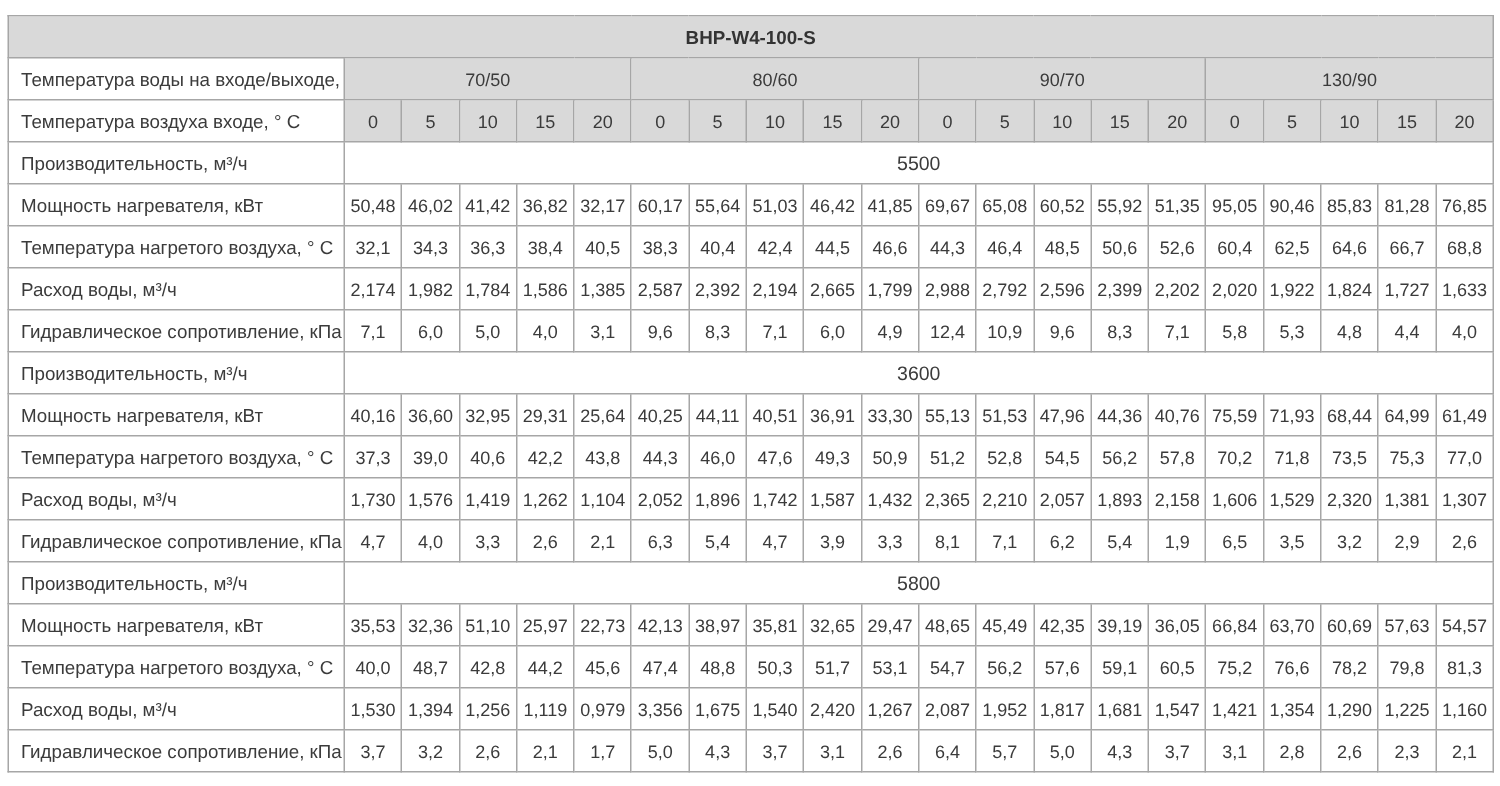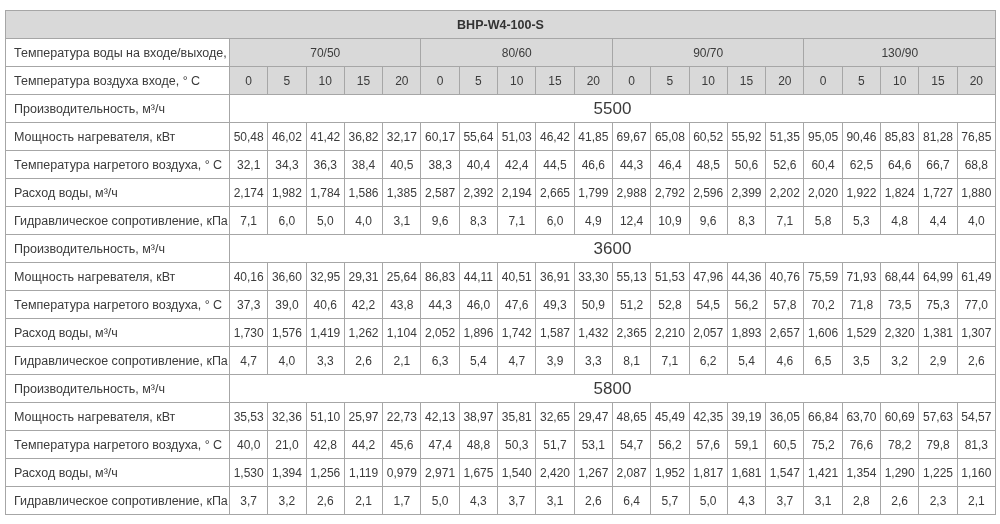--- a/index.html
+++ b/index.html
@@ -40,21 +40,21 @@
   }
   table.spec td.hdr {
     background: #d9d9d9;
   }
   table.spec td.title {
     font-weight: bold;
     font-size: 12.5px;
     color: #333333;
   }
   table.spec td.spanval {
-    font-size: 17px;
+    font-size: 13px;
     text-align: center;
   }
   col.col-label { width: 224px; }
 </style>
 </head>
 <body>
 
 <div class="page">
   <table class="spec">
     <colgroup>
@@ -178,21 +178,21 @@
           <td class="val">1,799</td>
           <td class="val">2,988</td>
           <td class="val">2,792</td>
           <td class="val">2,596</td>
           <td class="val">2,399</td>
           <td class="val">2,202</td>
           <td class="val">2,020</td>
           <td class="val">1,922</td>
           <td class="val">1,824</td>
           <td class="val">1,727</td>
-          <td class="val">1,880</td>
+          <td class="val">1,633</td>
         </tr>
         <tr>
           <td class="label">Гидравлическое сопротивление, кПа</td>
           <td class="val">7,1</td>
           <td class="val">6,0</td>
           <td class="val">5,0</td>
           <td class="val">4,0</td>
           <td class="val">3,1</td>
           <td class="val">9,6</td>
           <td class="val">8,3</td>
@@ -214,21 +214,21 @@
           <td class="label">Производительность, м³/ч</td>
           <td class="spanval" colspan="20">3600</td>
         </tr>
         <tr>
           <td class="label">Мощность нагревателя, кВт</td>
           <td class="val">40,16</td>
           <td class="val">36,60</td>
           <td class="val">32,95</td>
           <td class="val">29,31</td>
           <td class="val">25,64</td>
-          <td class="val">86,83</td>
+          <td class="val">40,25</td>
           <td class="val">44,11</td>
           <td class="val">40,51</td>
           <td class="val">36,91</td>
           <td class="val">33,30</td>
           <td class="val">55,13</td>
           <td class="val">51,53</td>
           <td class="val">47,96</td>
           <td class="val">44,36</td>
           <td class="val">40,76</td>
           <td class="val">75,59</td>
@@ -269,21 +269,21 @@
           <td class="val">1,104</td>
           <td class="val">2,052</td>
           <td class="val">1,896</td>
           <td class="val">1,742</td>
           <td class="val">1,587</td>
           <td class="val">1,432</td>
           <td class="val">2,365</td>
           <td class="val">2,210</td>
           <td class="val">2,057</td>
           <td class="val">1,893</td>
-          <td class="val">2,657</td>
+          <td class="val">2,158</td>
           <td class="val">1,606</td>
           <td class="val">1,529</td>
           <td class="val">2,320</td>
           <td class="val">1,381</td>
           <td class="val">1,307</td>
         </tr>
         <tr>
           <td class="label">Гидравлическое сопротивление, кПа</td>
           <td class="val">4,7</td>
           <td class="val">4,0</td>
@@ -292,21 +292,21 @@
           <td class="val">2,1</td>
           <td class="val">6,3</td>
           <td class="val">5,4</td>
           <td class="val">4,7</td>
           <td class="val">3,9</td>
           <td class="val">3,3</td>
           <td class="val">8,1</td>
           <td class="val">7,1</td>
           <td class="val">6,2</td>
           <td class="val">5,4</td>
-          <td class="val">4,6</td>
+          <td class="val">1,9</td>
           <td class="val">6,5</td>
           <td class="val">3,5</td>
           <td class="val">3,2</td>
           <td class="val">2,9</td>
           <td class="val">2,6</td>
         </tr>
         <tr>
           <td class="label">Производительность, м³/ч</td>
           <td class="spanval" colspan="20">5800</td>
         </tr>
@@ -329,21 +329,21 @@
           <td class="val">36,05</td>
           <td class="val">66,84</td>
           <td class="val">63,70</td>
           <td class="val">60,69</td>
           <td class="val">57,63</td>
           <td class="val">54,57</td>
         </tr>
         <tr>
           <td class="label">Температура нагретого воздуха, ° С</td>
           <td class="val">40,0</td>
-          <td class="val">21,0</td>
+          <td class="val">48,7</td>
           <td class="val">42,8</td>
           <td class="val">44,2</td>
           <td class="val">45,6</td>
           <td class="val">47,4</td>
           <td class="val">48,8</td>
           <td class="val">50,3</td>
           <td class="val">51,7</td>
           <td class="val">53,1</td>
           <td class="val">54,7</td>
           <td class="val">56,2</td>
@@ -356,21 +356,21 @@
           <td class="val">79,8</td>
           <td class="val">81,3</td>
         </tr>
         <tr>
           <td class="label">Расход воды, м³/ч</td>
           <td class="val">1,530</td>
           <td class="val">1,394</td>
           <td class="val">1,256</td>
           <td class="val">1,119</td>
           <td class="val">0,979</td>
-          <td class="val">2,971</td>
+          <td class="val">3,356</td>
           <td class="val">1,675</td>
           <td class="val">1,540</td>
           <td class="val">2,420</td>
           <td class="val">1,267</td>
           <td class="val">2,087</td>
           <td class="val">1,952</td>
           <td class="val">1,817</td>
           <td class="val">1,681</td>
           <td class="val">1,547</td>
           <td class="val">1,421</td>

